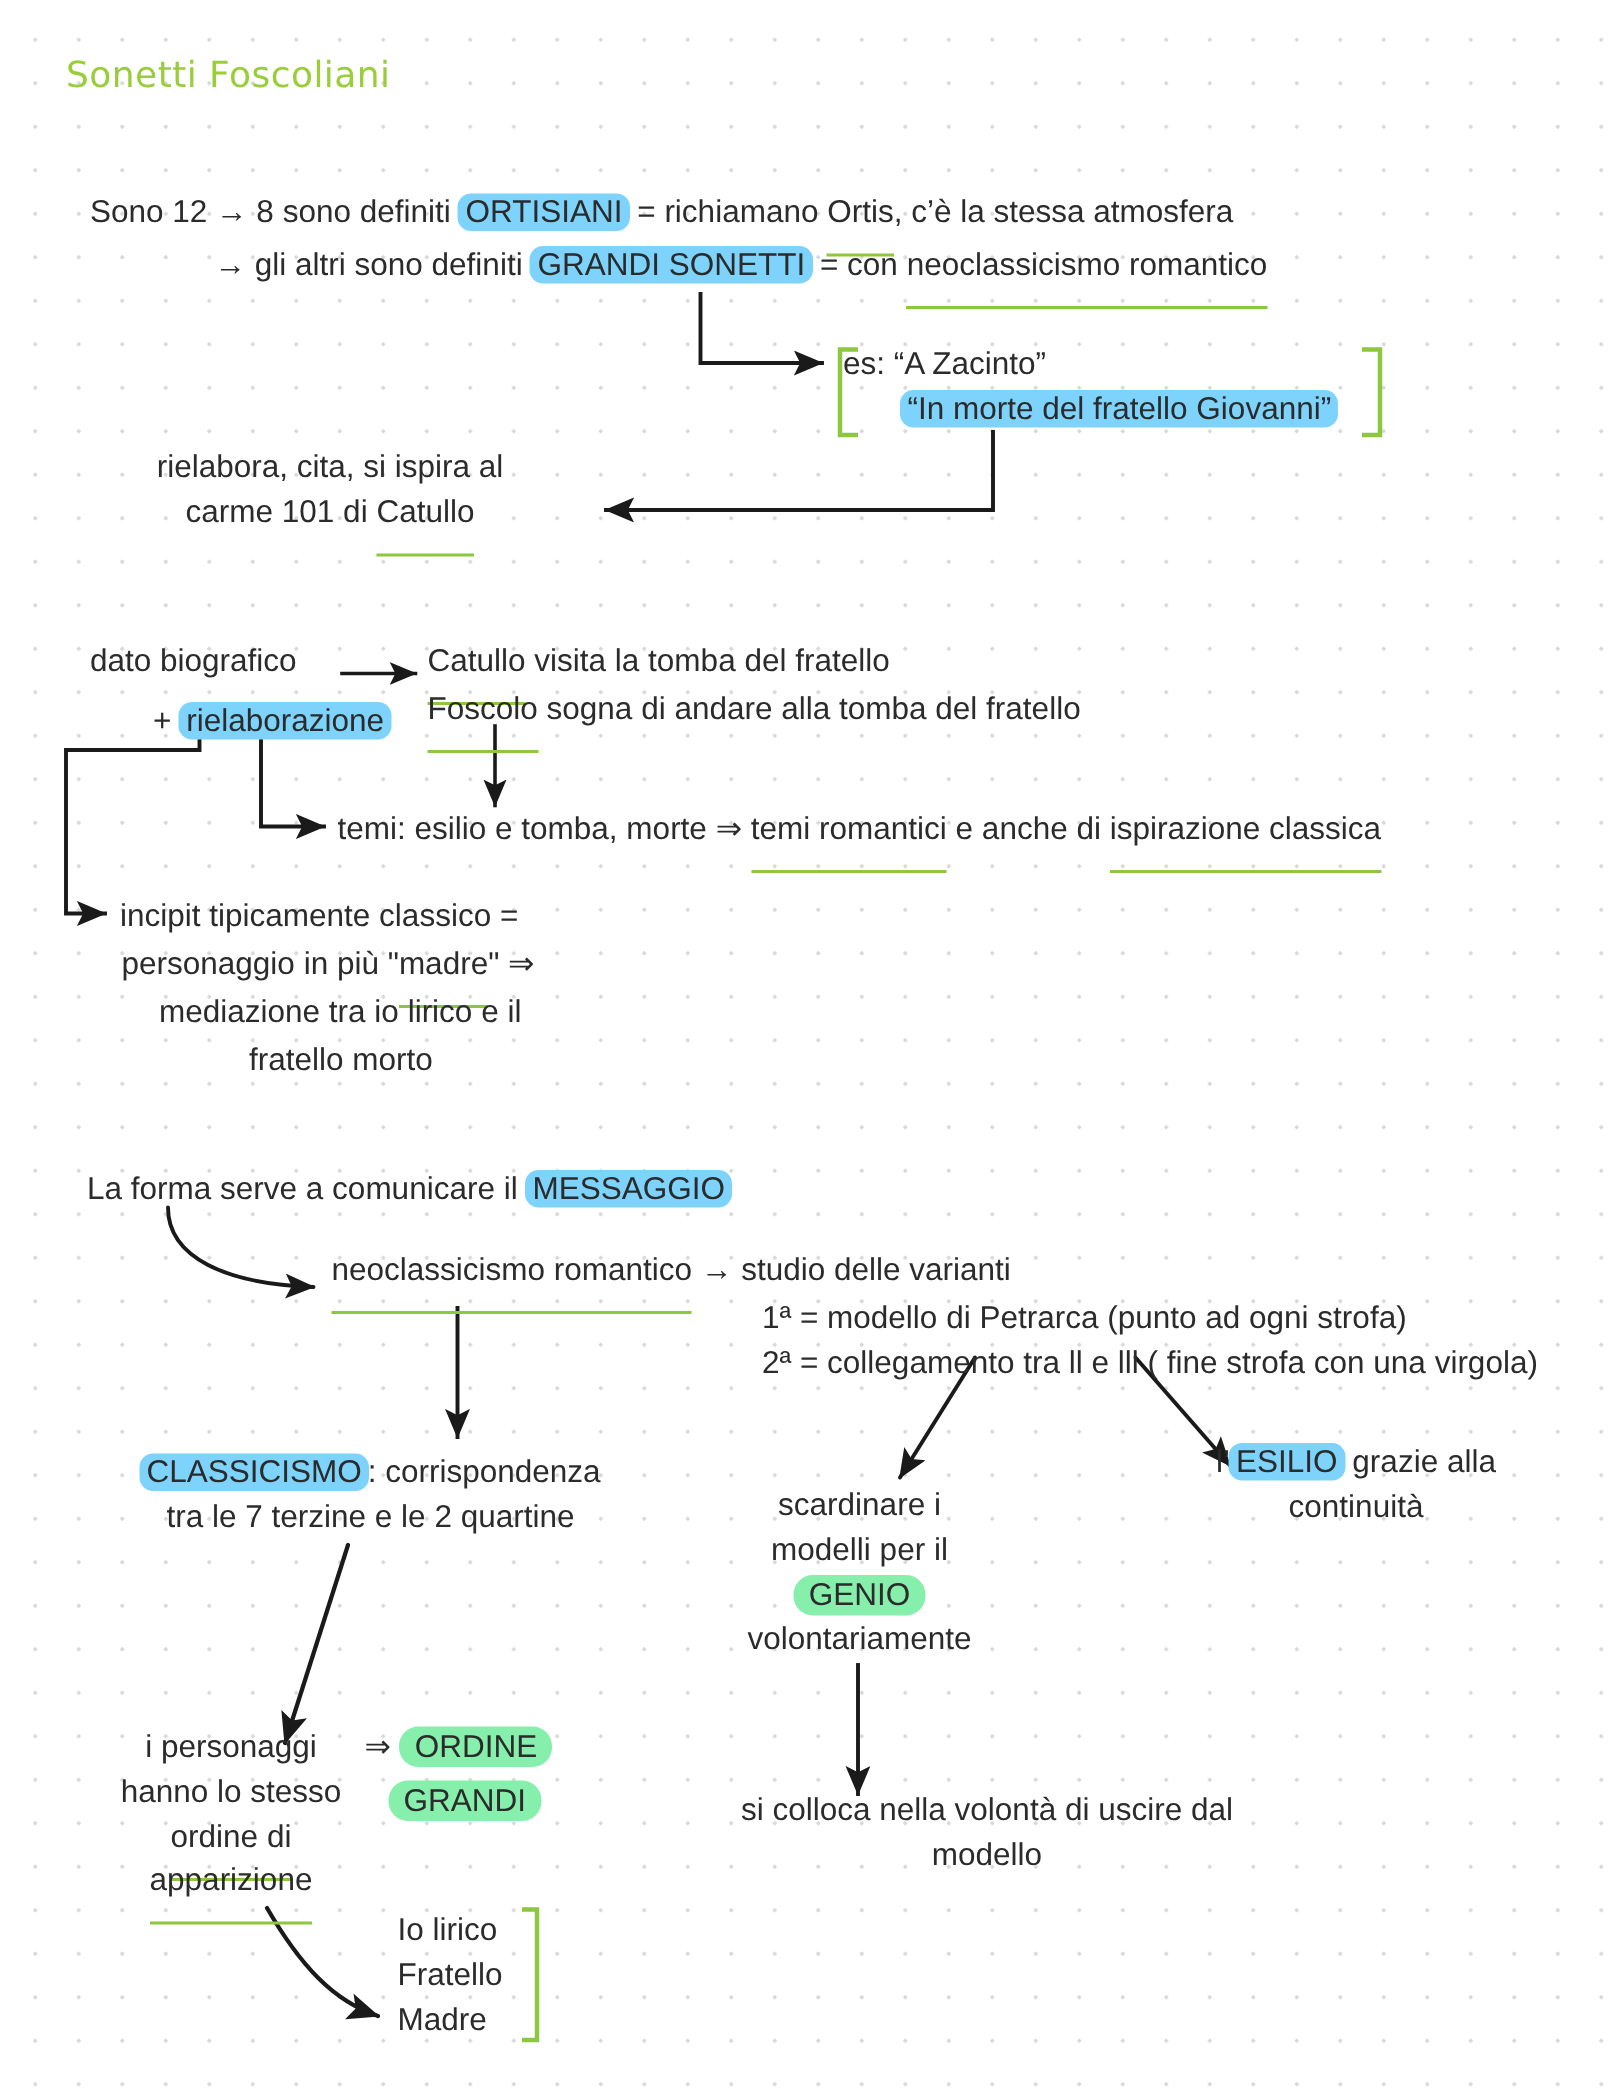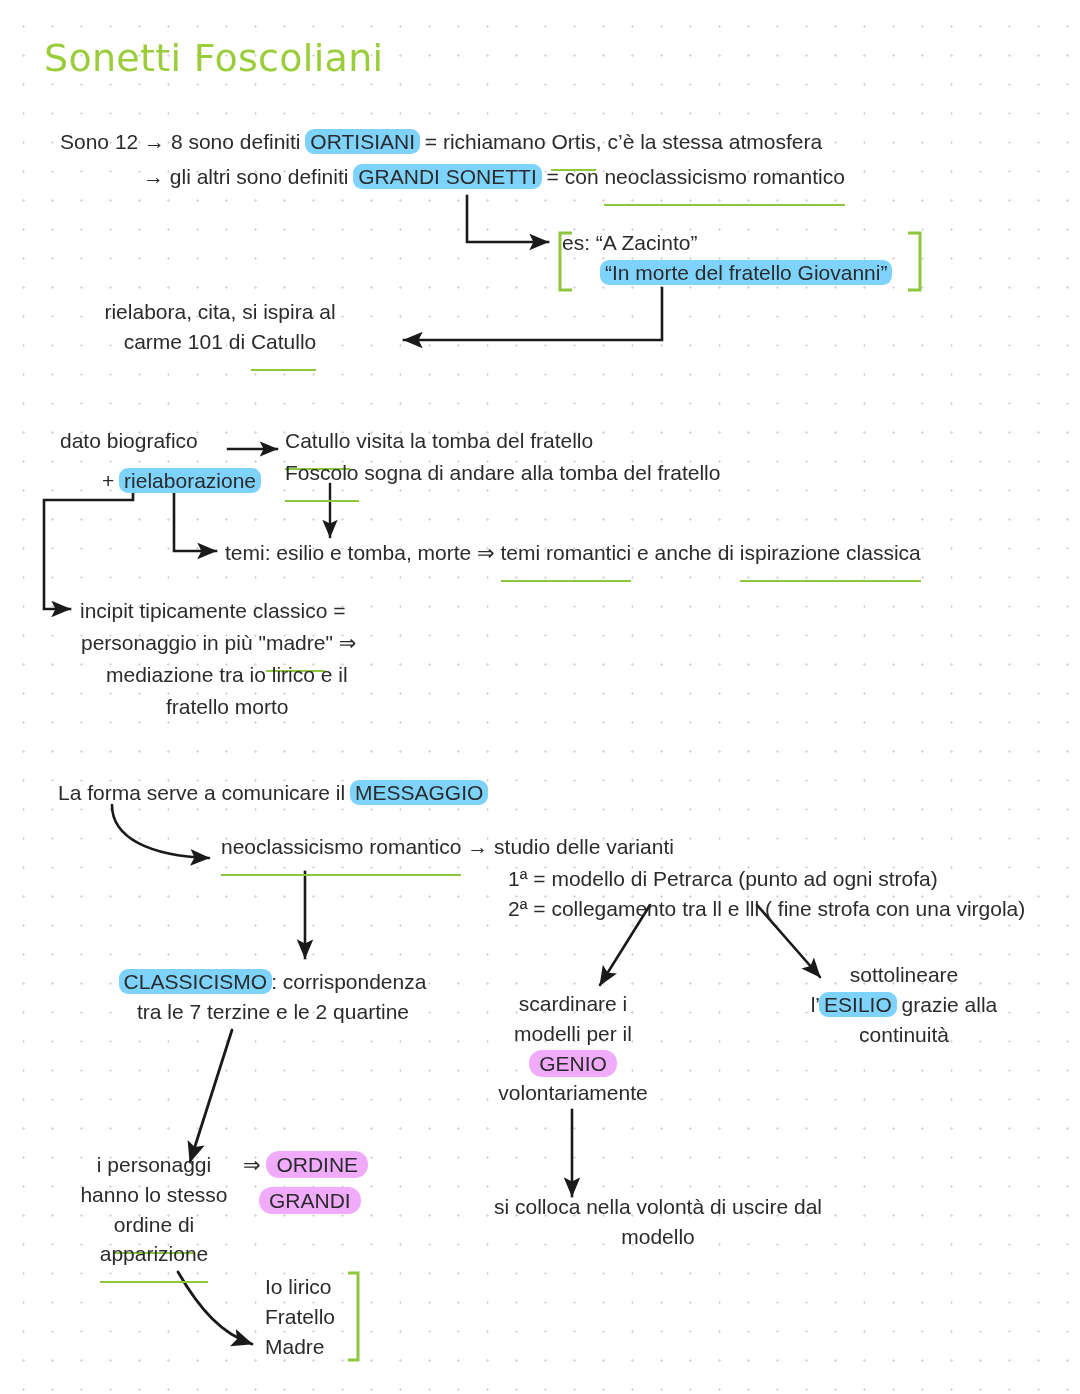--- a/index.html
+++ b/index.html
@@ -30,35 +30,35 @@
   }
   .node {
     position: absolute;
     line-height: 1.42;
     white-space: nowrap;
   }
   .title {
     position: absolute;
     left: 44px;
     top: 36px;
-    font-size: 38px;
+    font-size: 24px;
     color: #9acd3a;
     letter-spacing: 0.3px;
     font-family: "DejaVu Sans", sans-serif;
     font-weight: 400;
   }
   .t21 { font-size: 21px; }
   .hl {
     background-color: #7dd3fc;
     border-radius: 9px;
     padding: 1px 5px;
     margin: 0 -1px;
   }
   .hl-round {
-    background-color: #f0abfc;
+    background-color: #86efac;
     border-radius: 13px;
     padding: 2px 10px;
   }
   .ul {
     border-bottom: 2.2px solid #8dc63f;
     padding-bottom: 16px;
   }
   .center { text-align: center; }
   .brk { display: block; }
 </style>
@@ -170,34 +170,33 @@
   <span class="ul">neoclassicismo romantico</span><span> → studio delle varianti</span>
 </div>
 
 <div class="node t21" style="left:508px; top:864px;">
   <span>1ª = modello di Petrarca (punto ad ogni strofa)</span>
 </div>
 <div class="node t21" style="left:508px; top:894px;">
   <span>2ª = collegamento tra ll e lll ( fine strofa con una virgola)</span>
 </div>
 
-<div class="node t21 center" style="left:112px; top:967px; width:322px;">
+<div class="node t21 center" style="left:86px; top:967px; width:322px;">
   <span class="brk"><span class="hl">CLASSICISMO</span><span>: corrispondenza</span></span>
   <span class="brk">tra le 7 terzine e le 2 quartine</span>
 </div>
 
 <div class="node t21 center" style="left:482px; top:989px; width:182px;">
   <span class="brk">scardinare i</span>
   <span class="brk">modelli per il</span>
   <span class="brk"><span class="hl-round">GENIO</span></span>
   <span class="brk">volontariamente</span>
 </div>
 
 <div class="node t21 center" style="left:790px; top:960px; width:228px;">
-  <span class="brk">sottolineare</span>
   <span class="brk"><span>l’</span><span class="hl">ESILIO</span><span> grazie alla</span></span>
   <span class="brk">continuità</span>
 </div>
 
 <div class="node t21 center" style="left:458px; top:1192px; width:400px;">
   <span class="brk">si colloca nella volontà di uscire dal</span>
   <span class="brk">modello</span>
 </div>
 
 <div class="node t21 center" style="left:58px; top:1150px; width:192px;">

